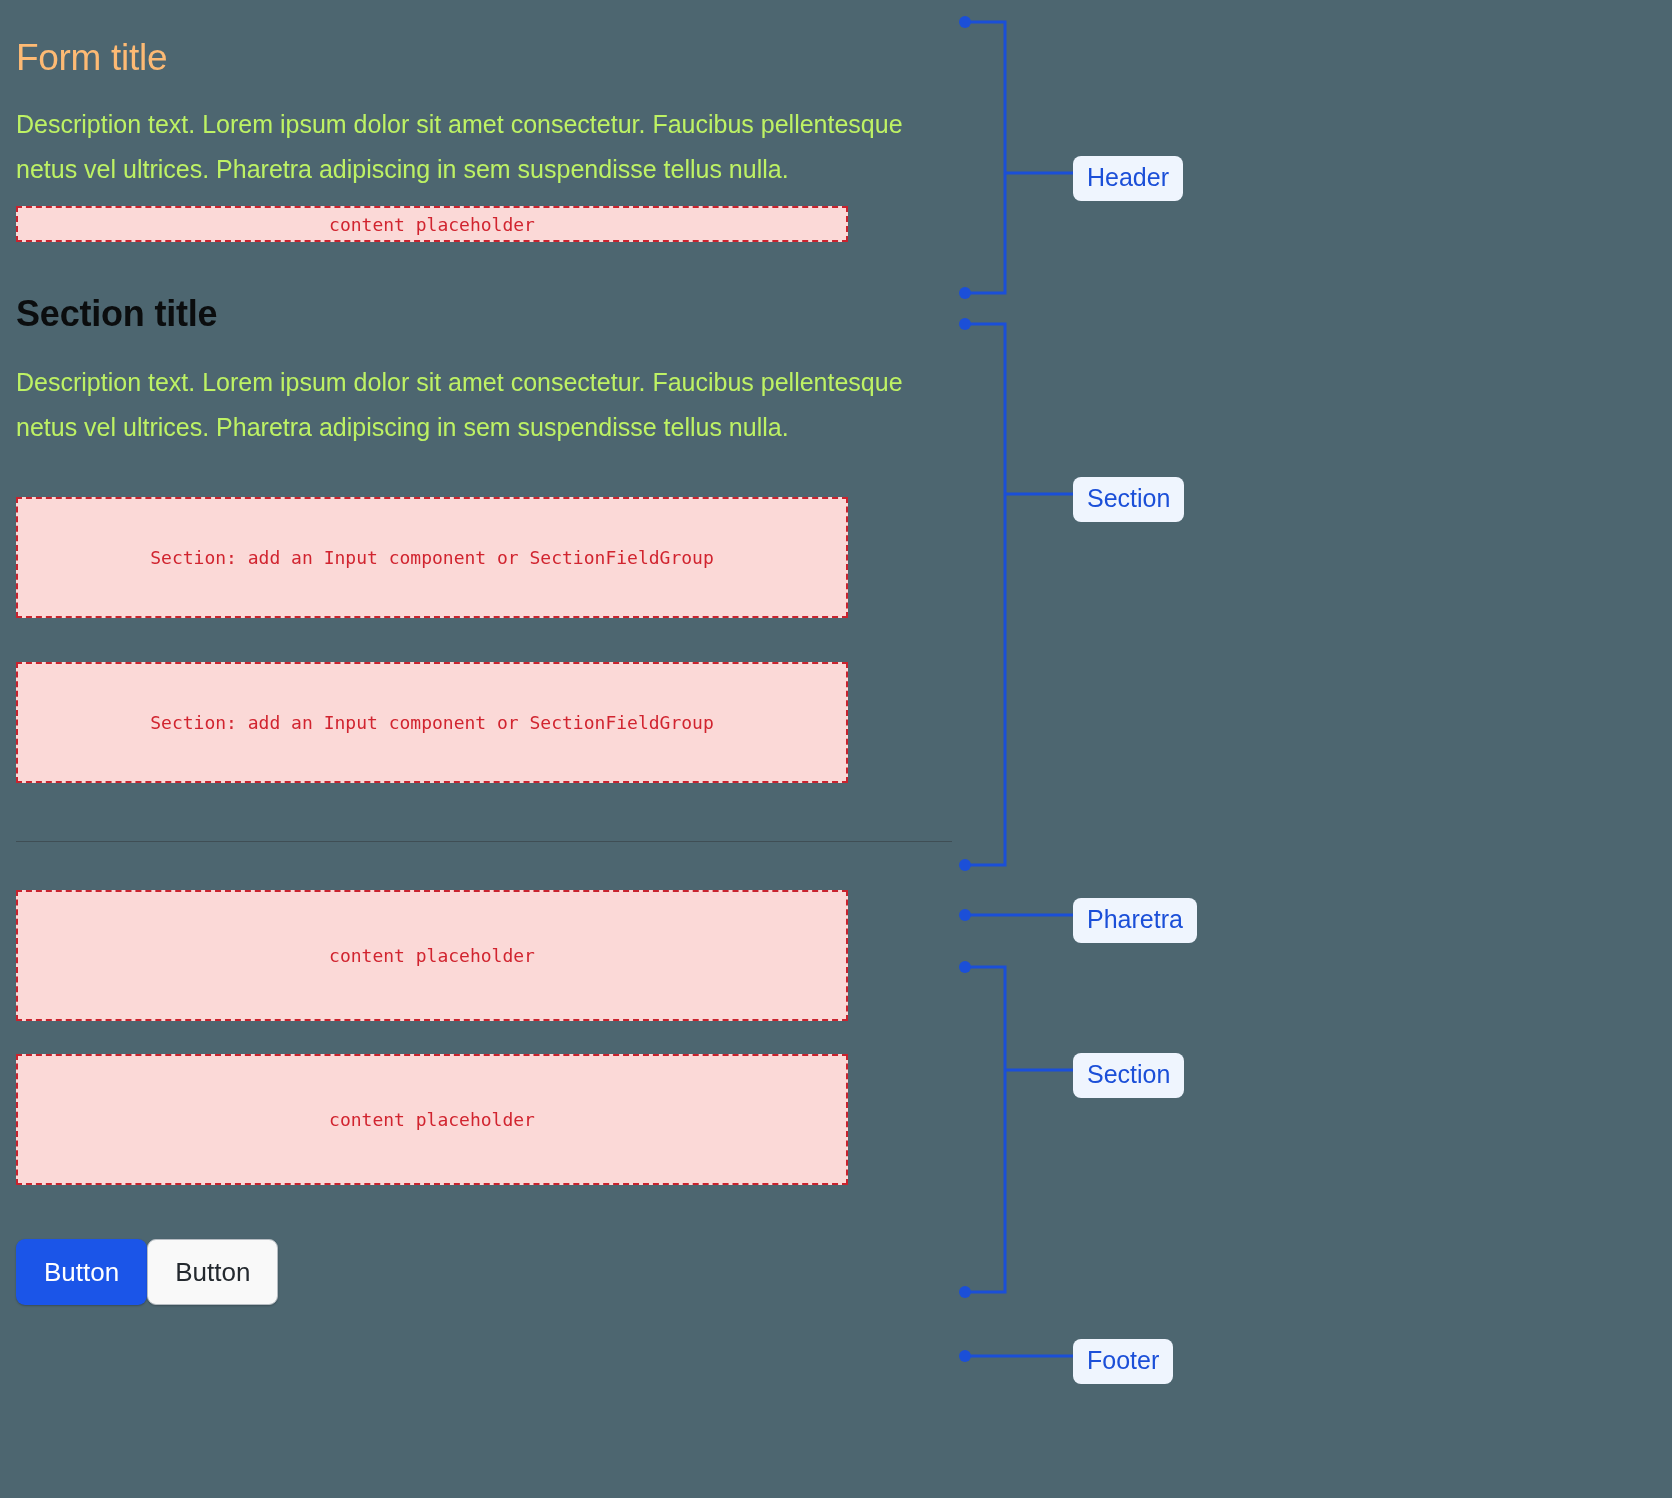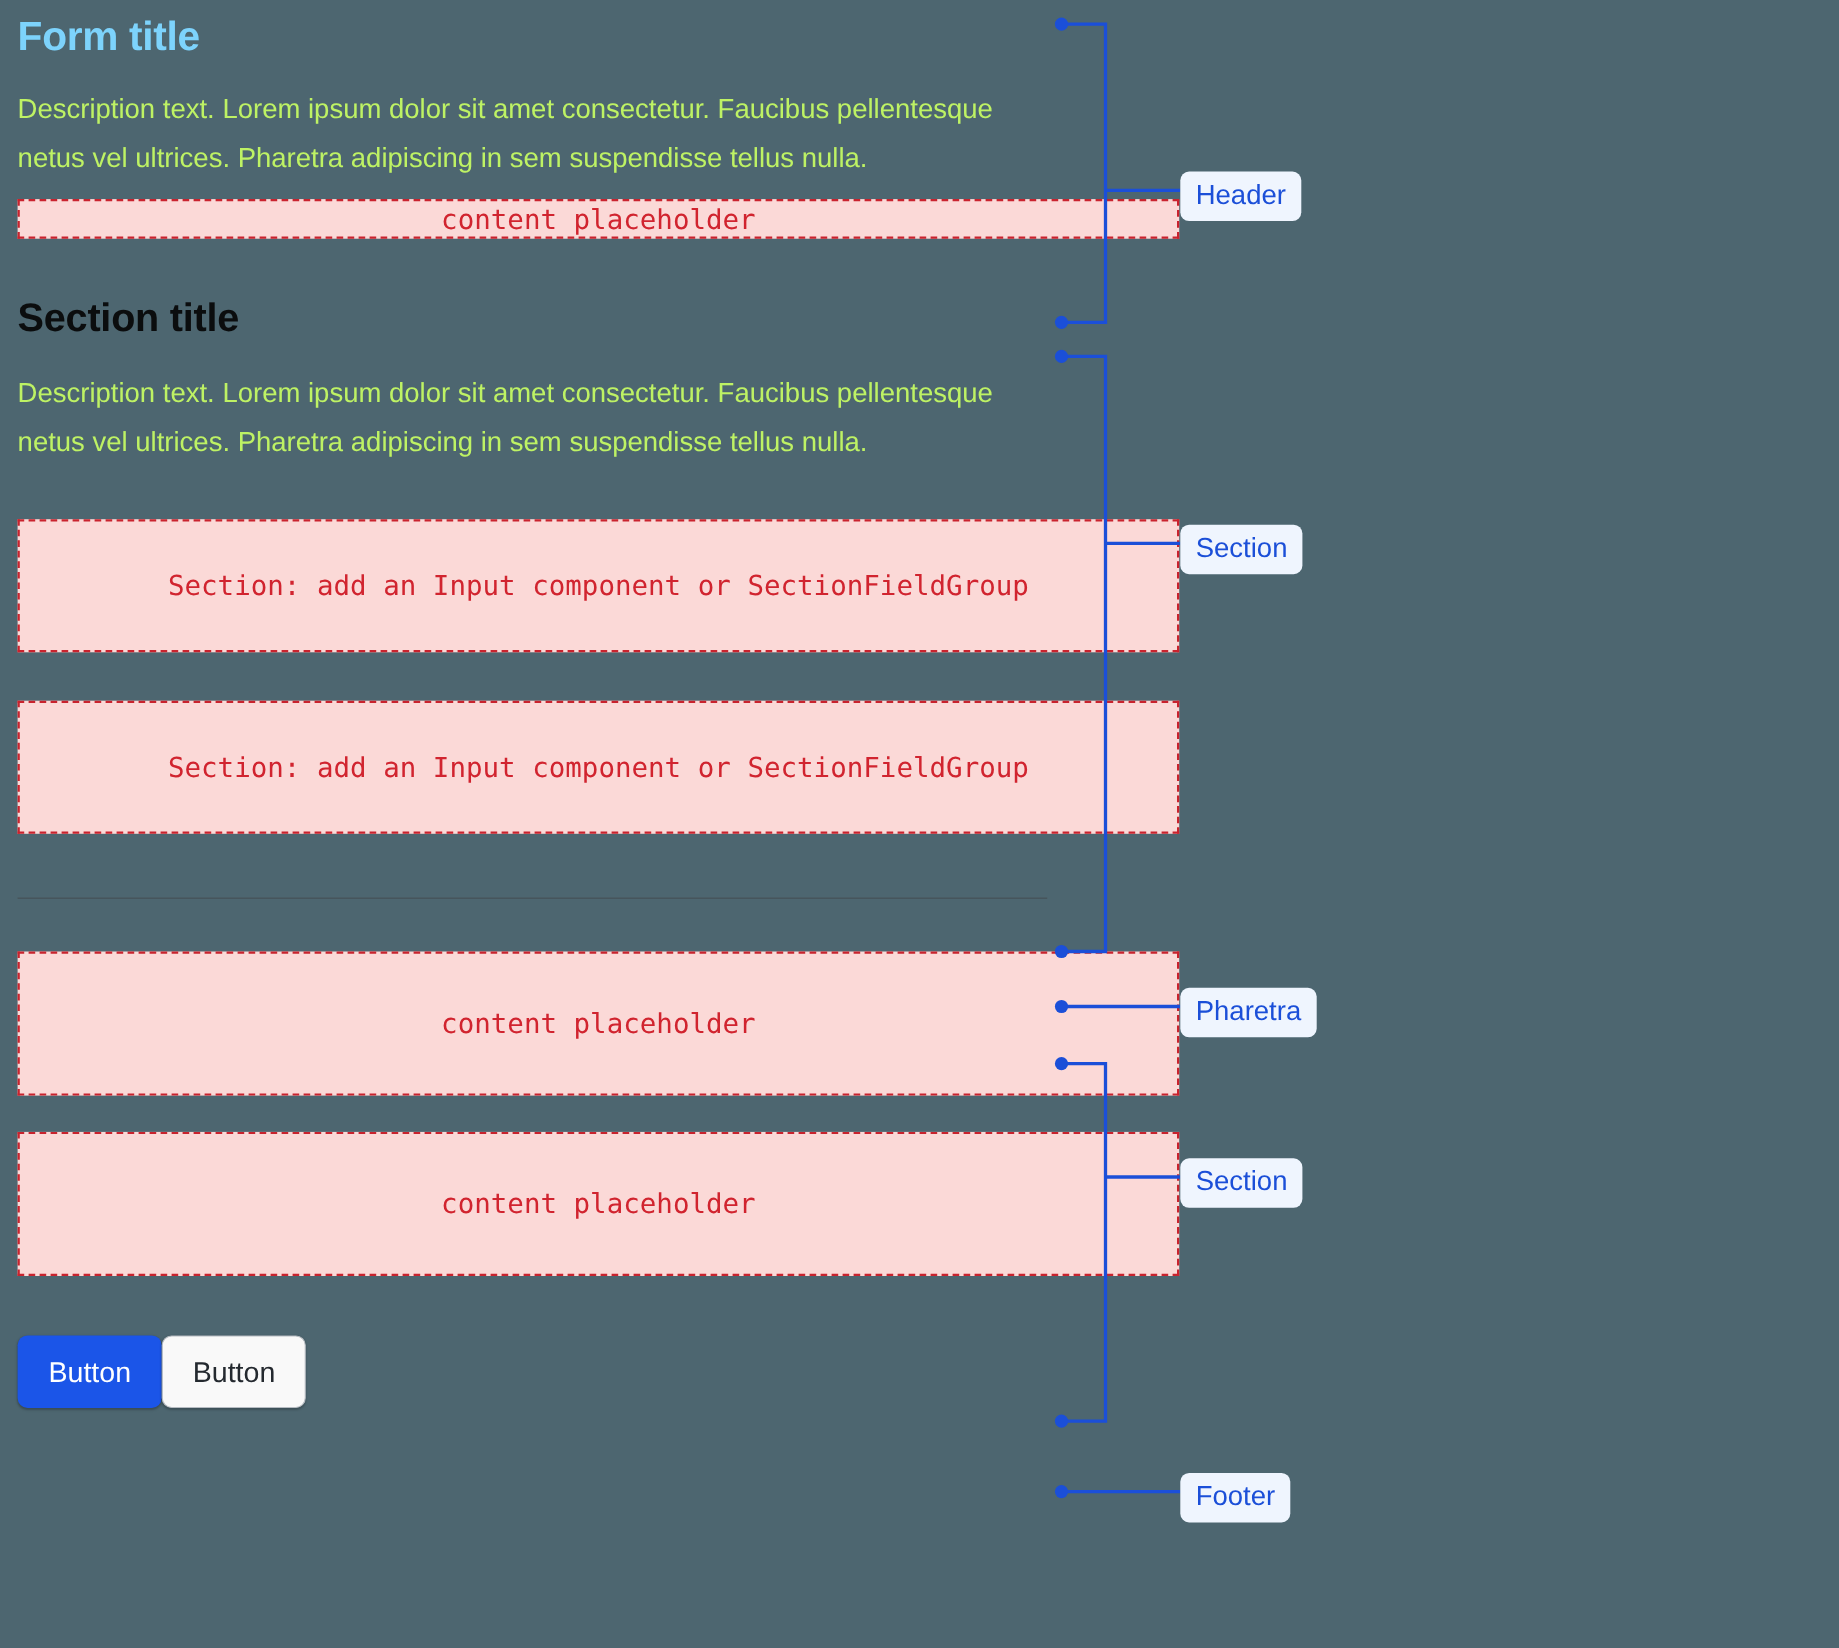--- a/index.html
+++ b/index.html
@@ -26,25 +26,25 @@
   
   .form-col {
     position: absolute;
     left: 16px;
     top: 0;
     width: 936px;
   }
 
   .form-title {
     font-size: 37px;
-    font-weight: 700;
-    color: #7dd3fc;
+    font-weight: 400;
+    color: #fdba74;
     letter-spacing: -0.3px;
     line-height: 1.2;
-    padding-top: 11px;
+    padding-top: 36px;
   }
 
   .section-title {
     font-size: 36px;
     font-weight: 700;
     color: #0b0d0e;
     letter-spacing: -0.2px;
     line-height: 1.2;
   }
 
@@ -54,26 +54,26 @@
     color: #bef264;
     max-width: 910px;
   }
 
   
   .ph {
     background: #fbd9d7;
     border: 2px dashed #c9232e;
     color: #d1242f;
     font-family: "DejaVu Sans Mono", "Liberation Mono", monospace;
-    font-size: 25px;
+    font-size: 18px;
     display: flex;
     align-items: center;
     justify-content: center;
     text-align: center;
-    width: 1056px;
+    width: 832px;
   }
 
   .ph-slim { height: 36px; }
   .ph-tall { height: 121px; }
   .ph-mid  { height: 131px; }
 
   
   .separator {
     width: 936px;
     height: 1px;

